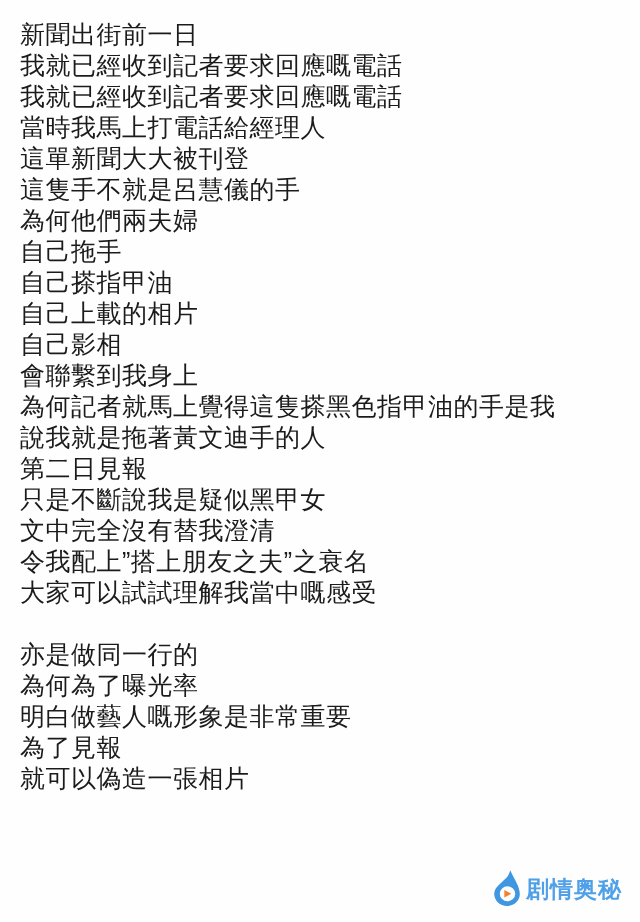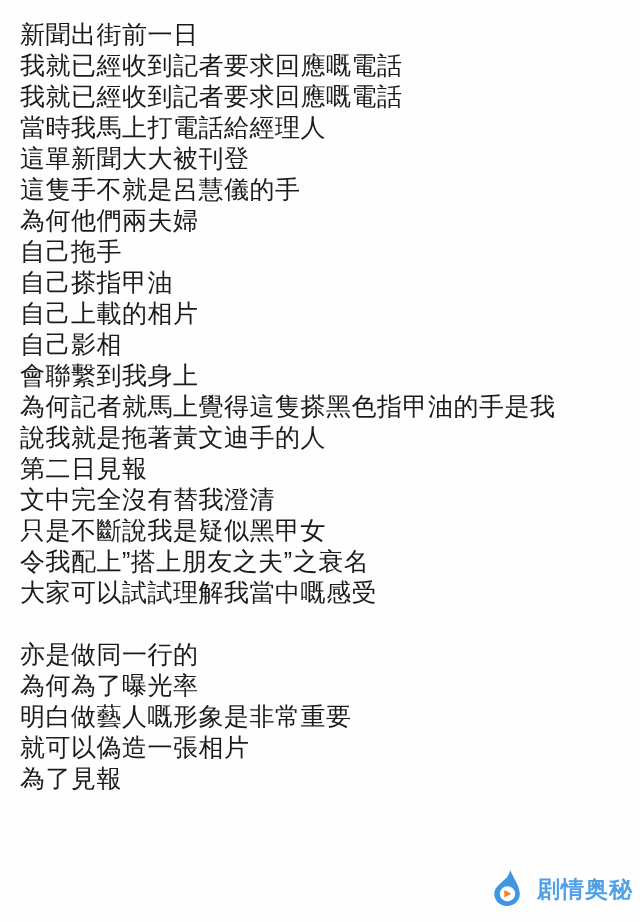--- a/index.html
+++ b/index.html
@@ -30,21 +30,21 @@
     height: 31px;
     line-height: 31px;
     white-space: nowrap;
   }
   .watermark {
     position: absolute;
     left: 491px;
     top: 869px;
     display: flex;
     align-items: center;
-    gap: 14px;
+    gap: 3px;
   }
   .wm-logo {
     width: 32px;
     height: 40px;
     display: block;
     flex: 0 0 auto;
   }
   .wm-text {
     color: var(--wm-text);
     font-size: 23px;
@@ -66,30 +66,30 @@
     <div class="line">這隻手不就是呂慧儀的手</div>
     <div class="line">為何他們兩夫婦</div>
     <div class="line">自己拖手</div>
     <div class="line">自己搽指甲油</div>
     <div class="line">自己上載的相片</div>
     <div class="line">自己影相</div>
     <div class="line">會聯繫到我身上</div>
     <div class="line">為何記者就馬上覺得這隻搽黑色指甲油的手是我</div>
     <div class="line">說我就是拖著黃文迪手的人</div>
     <div class="line">第二日見報</div>
+    <div class="line">只是不斷說我是疑似黑甲女</div>
     <div class="line">文中完全沒有替我澄清</div>
-    <div class="line">只是不斷說我是疑似黑甲女</div>
     <div class="line">令我配上”搭上朋友之夫”之衰名</div>
     <div class="line">大家可以試試理解我當中嘅感受</div>
     <div class="line"></div>
     <div class="line">亦是做同一行的</div>
     <div class="line">為何為了曝光率</div>
     <div class="line">明白做藝人嘅形象是非常重要</div>
+    <div class="line">為了見報</div>
     <div class="line">就可以偽造一張相片</div>
-    <div class="line">為了見報</div>
   </div>
 
 <div class="watermark">
   <svg class="wm-logo" viewBox="0 0 60 72" xmlns="http://www.w3.org/2000/svg" aria-hidden="true">
     <path style="fill: var(--wm-blue);" fill-rule="evenodd" d="M36 1
          C 34 12 26 18 17 26
          C 10 32 6 38 6 45
          C 6 58 17 68 30 68
          C 43 68 54 58 54 46
          C 54 32 46 22 36 1

